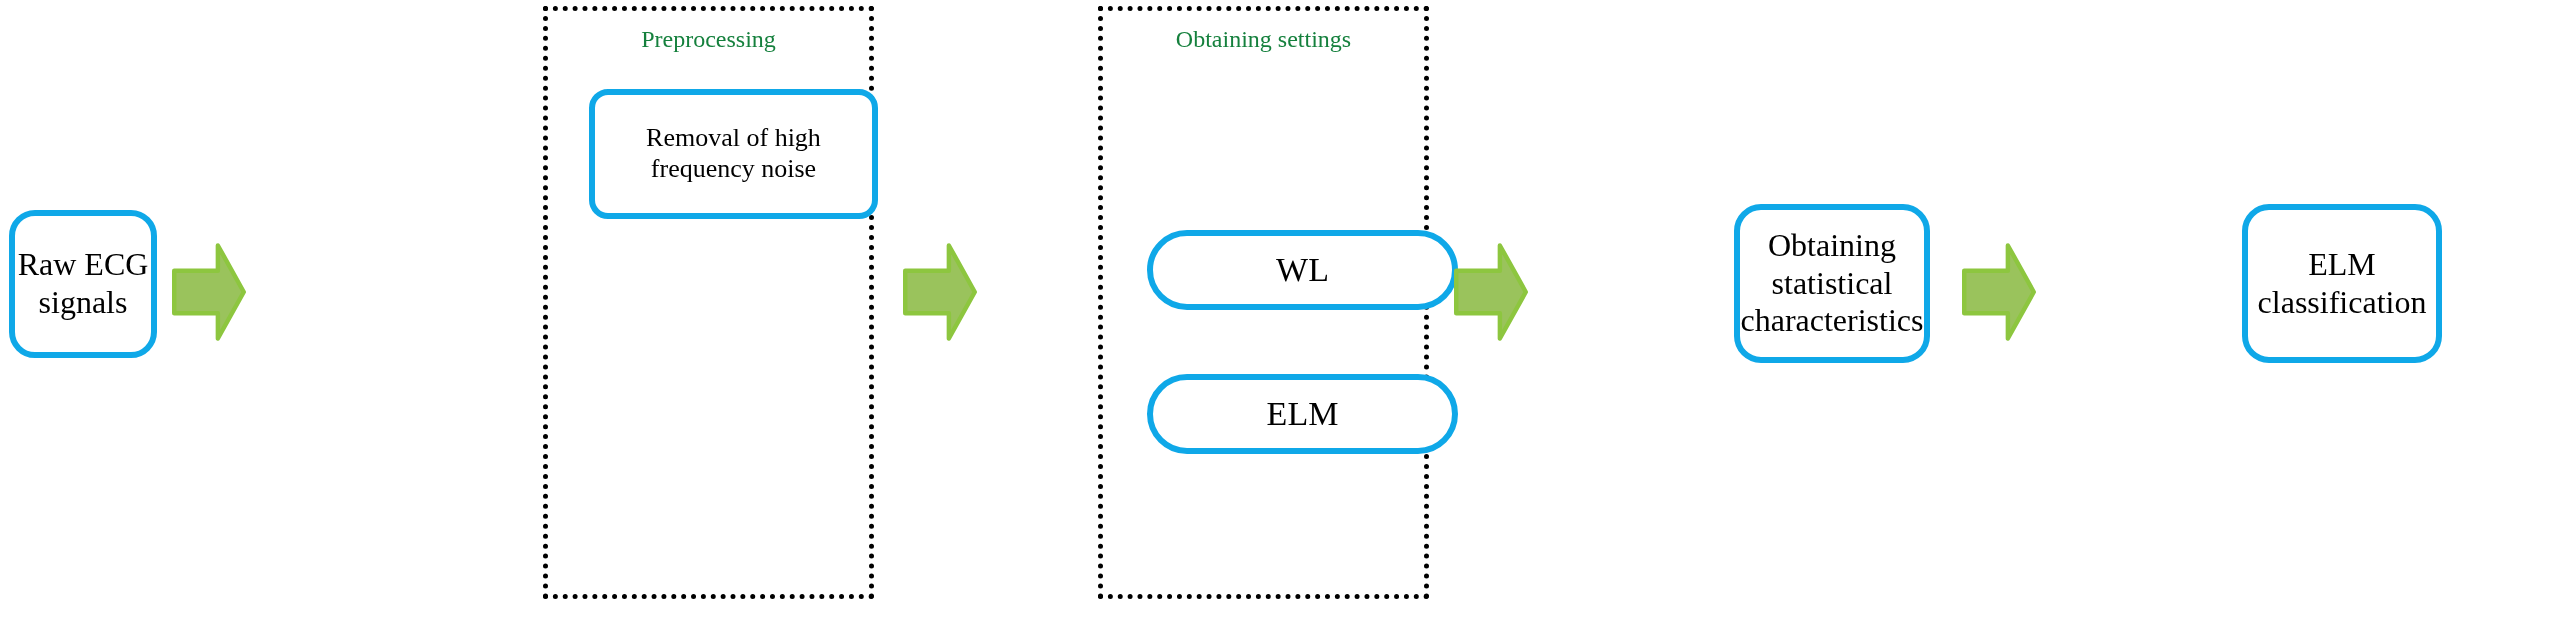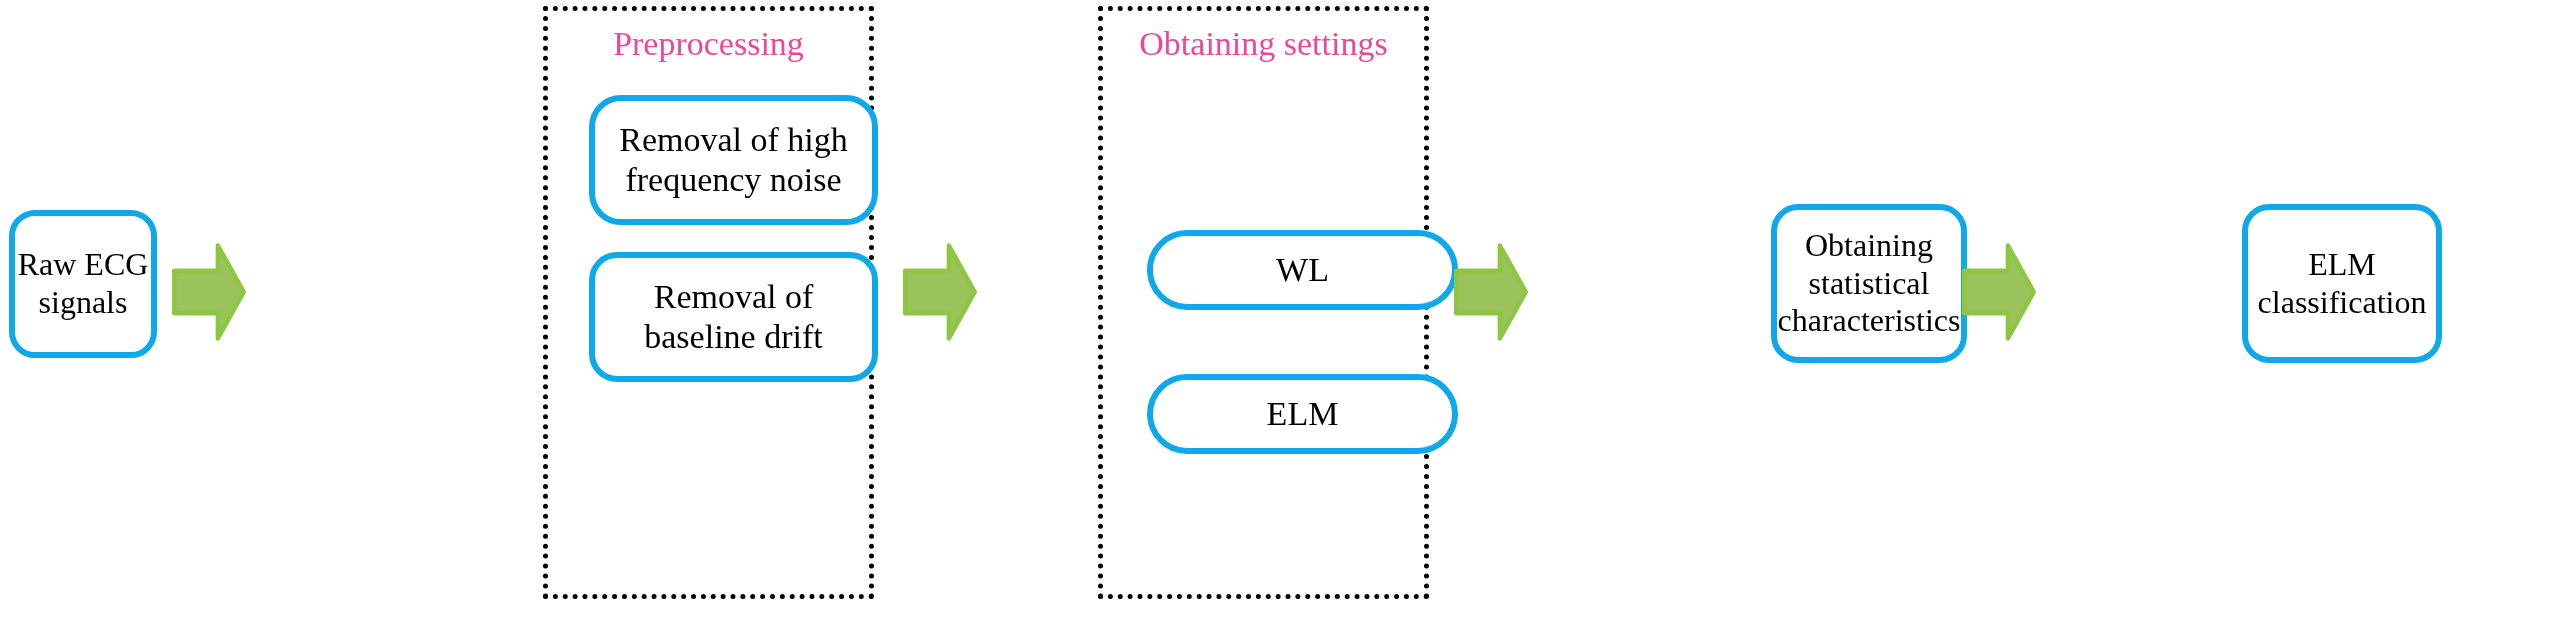--- a/index.html
+++ b/index.html
@@ -41,23 +41,22 @@
   
   #node-raw-ecg {
     left: 9px;  top: 210px;
     width: 148px; height: 148px;
     font-size: 32px;
     border-radius: 26px;
   }
   #node-remove-hf {
     left: 589px; top: 89px;
     width: 289px; height: 130px;
-    font-size: 34px;
-    border-radius: 32px;
-    margin-top: 6px;
+    font-size: 26px;
+    border-radius: 19px;
   }
   #node-remove-baseline {
     left: 589px; top: 252px;
     width: 289px; height: 130px;
     font-size: 34px;
     border-radius: 28px;
   }
   #node-gmse {
     left: 1147px; top: 85px;
     width: 311px; height: 80px;
@@ -74,42 +73,41 @@
     left: 1147px; top: 374px;
     width: 311px; height: 80px;
     font-size: 34px;
     border-radius: 40px;
   }
   #node-obtaining {
     left: 1734px; top: 204px;
     width: 196px; height: 159px;
     font-size: 32px;
     border-radius: 27px;
-    margin-left: 37px;
   }
   #node-elm-class {
     left: 2242px; top: 204px;
     width: 200px; height: 159px;
     font-size: 32px;
     border-radius: 27px;
   }
 
   
   .group {
     position: absolute;
     box-sizing: border-box;
     background: transparent;
     border: 5.2px dotted #000000;
   }
   .group-title {
     position: absolute;
     width: 100%;
     text-align: center;
-    color: #ec4899;
-    font-size: 34px;
+    color: #15803d;
+    font-size: 24px;
     line-height: 1;
     top: 16.3px;
     left: 0;
   }
   #group-preprocessing {
     left: 543px; top: 6px;
     width: 331px; height: 593px;
   }
   #group-params {
     left: 1098px; top: 6px;
@@ -145,24 +143,20 @@
     </svg>
   </div>
 
   <div class="group" id="group-preprocessing">
     <div class="group-title">Preprocessing</div>
   </div>
   <div class="node" id="node-remove-hf">
     <span class="label">Removal of high
 frequency noise</span>
   </div>
-  <div class="node" id="node-remove-baseline">
-    <span class="label">Removal of
-baseline drift</span>
-  </div>
 
   <div class="arrow-wrap" id="arrow-2">
     <svg class="arrow" viewBox="0 0 100 137" preserveAspectRatio="none">
       <polygon points="3,40 62,40 62,6 97,68.5 62,131 62,97 3,97" fill="#9AC35C" stroke="#8DC63F" stroke-width="6" stroke-linejoin="round"></polygon>
     </svg>
   </div>
 
   <div class="group" id="group-params">
     <div class="group-title">Obtaining settings</div>
   </div>

